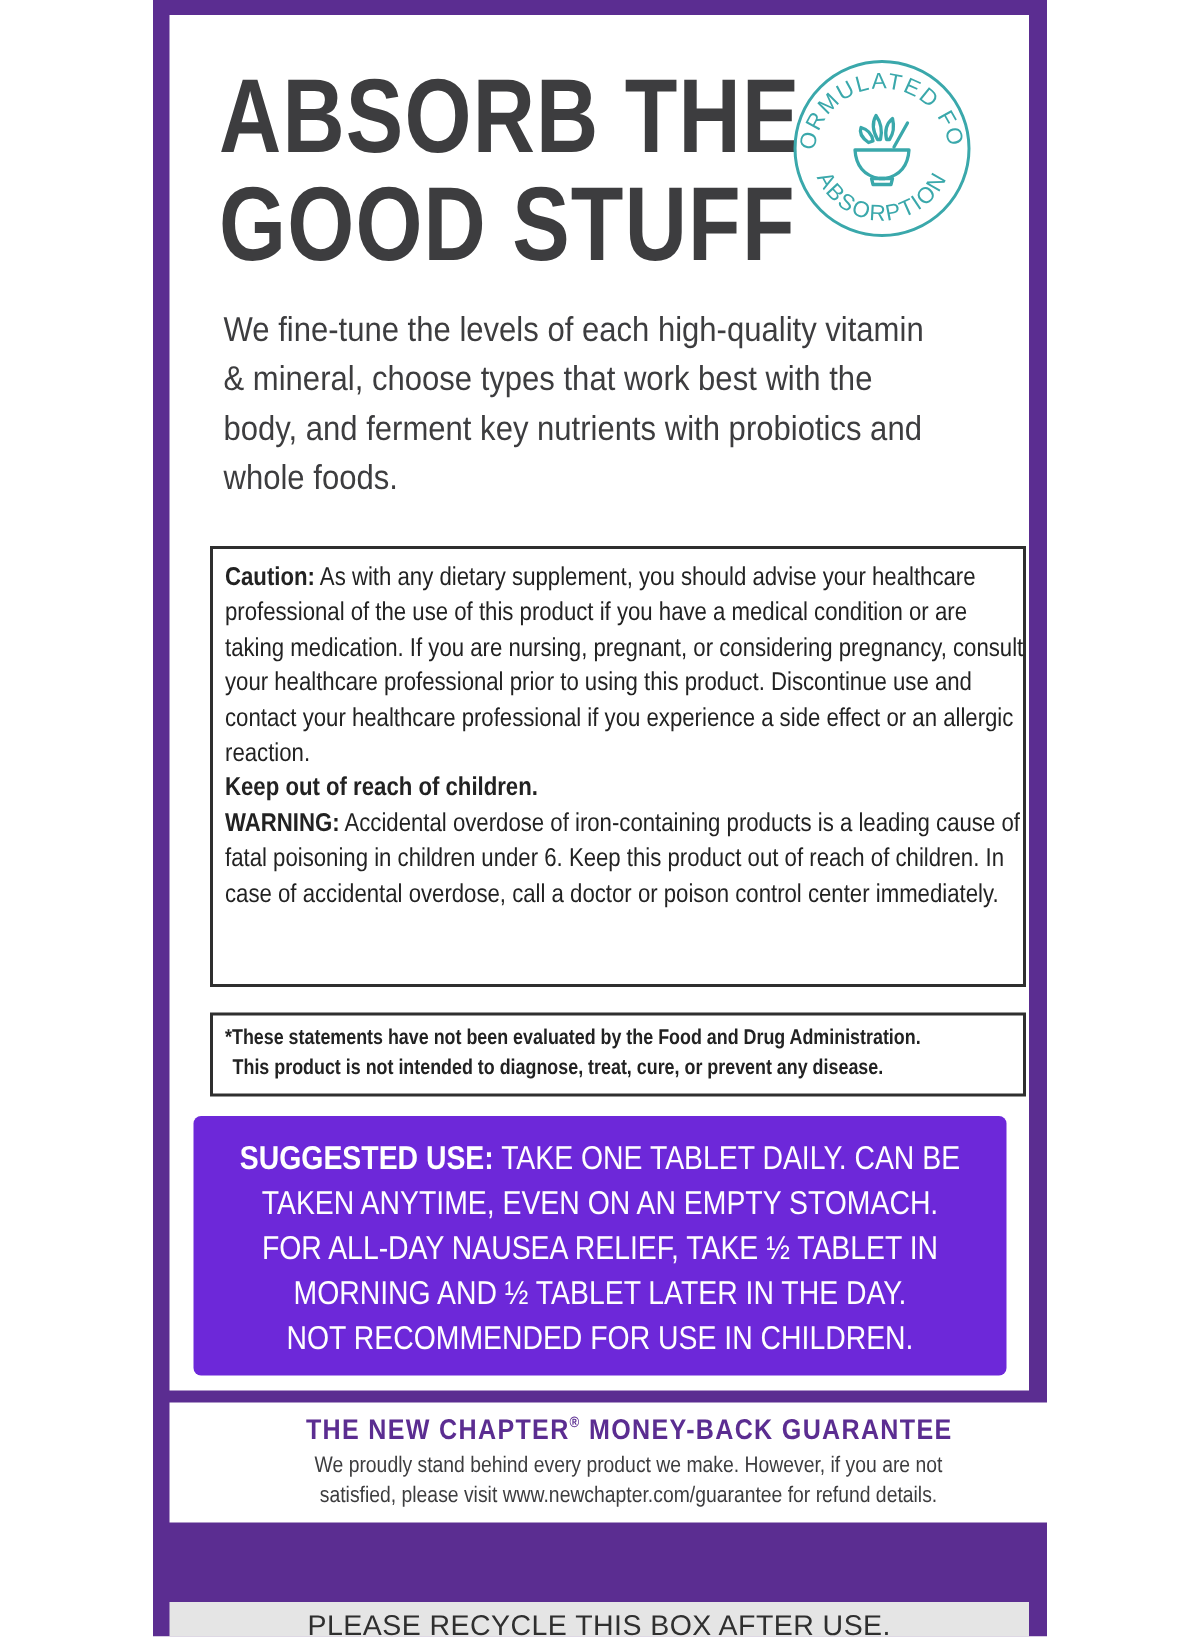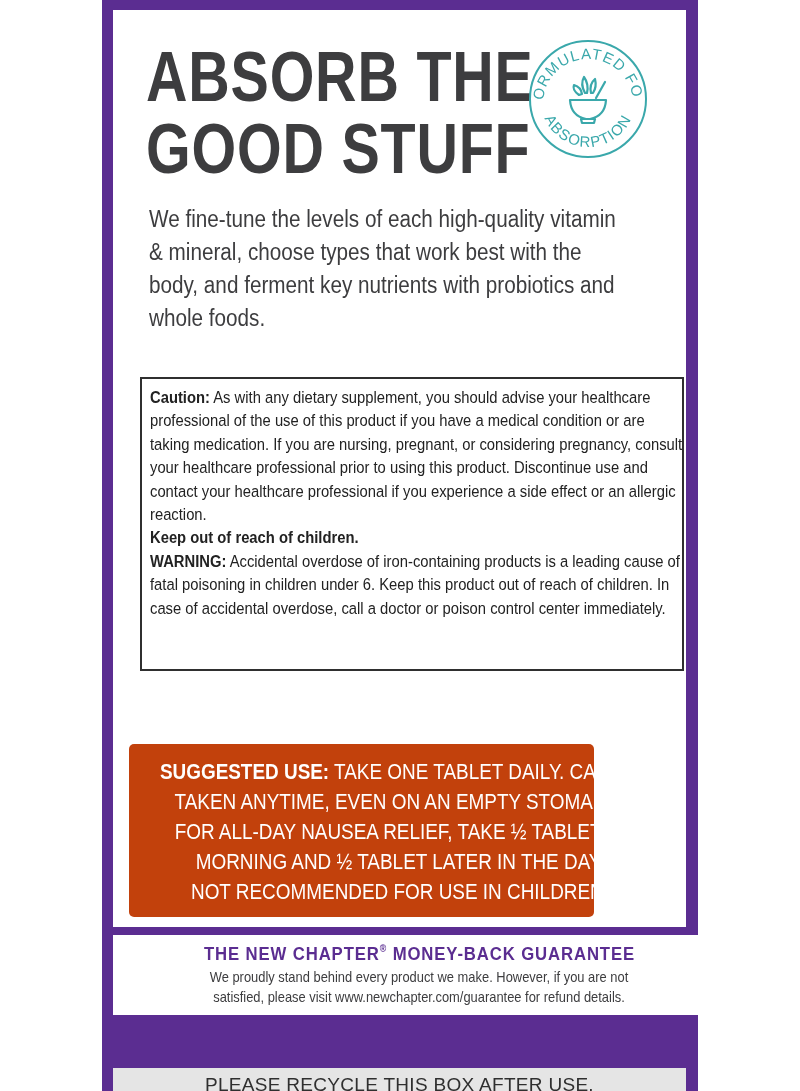--- a/index.html
+++ b/index.html
@@ -22,33 +22,33 @@
   .headline div { height: 72px; }
   .badge { position: absolute; left: 414px; top: 28px; width: 122px; height: 122px; }
   .intro {
     position: absolute; left: 36px; top: 193px; width: 480px; margin: 0;
     font-size: 23px; line-height: 33px; color: #3d3d3f;
     transform: scaleX(0.9); transform-origin: left top; width: 520px;
   }
   .caution-box {
     position: absolute; left: 27px; top: 354px; width: 544px; height: 294px;
     border: 2px solid #2f2f2f; box-sizing: border-box; padding: 7px 8px;
-    font-size: 17.2px; line-height: 23.4px; color: #222; margin-top: 13px;
+    font-size: 17.2px; line-height: 23.4px; color: #222;
   }
   .caution-box .inner { transform: scaleX(0.86); transform-origin: left top; width: 620px; }
   .caution-box b { font-weight: bold; }
   .fda-box {
     position: absolute; left: 27px; top: 665px; width: 544px; height: 56px;
     border: 2px solid #2f2f2f; box-sizing: border-box; padding: 5px 8px;
     font-size: 14.2px; line-height: 20px; color: #222; font-weight: bold;
   }
   .fda-box .inner { transform: scaleX(0.84); transform-origin: left top; width: 640px; }
   .use-box {
-    position: absolute; left: 16px; top: 734px; width: 465px; height: 173px;
-    background: #c2410c; border-radius: 5px; box-sizing: border-box;
+    position: absolute; left: 16px; top: 734px; width: 542px; height: 173px;
+    background: #6d28d9; border-radius: 5px; box-sizing: border-box;
     padding-top: 13px; color: #ffffff; text-align: center;
     font-size: 22px; line-height: 30px;
   }
   .use-box .inner { transform: scaleX(0.86); transform-origin: center top; width: 640px; margin-left: -49px; }
   .use-box b { font-weight: bold; }
   .guarantee {
     position: absolute; left: 11px; top: 935px; width: 573px; height: 80px;
     background: #ffffff; text-align: center; padding-left: 20px;
   }
   .guarantee .title {
@@ -103,20 +103,26 @@
     <div class="intro">We fine-tune the levels of each high-quality vitamin &amp; mineral, choose types that work best with the body, and ferment key nutrients with probiotics and whole foods.</div>
 
     <div class="caution-box">
       <div class="inner">
         <b>Caution:</b><span> As with any dietary supplement, you should advise your healthcare professional of the use of this product if you have a medical condition or are taking medication. If you are nursing, pregnant, or considering pregnancy, consult your healthcare professional prior to using this product. Discontinue use and contact your healthcare professional if you experience a side effect or an allergic reaction.</span><br>
         <b>Keep out of reach of children.</b><br>
         <b>WARNING:</b><span> Accidental overdose of iron-containing products is a leading cause of fatal poisoning in children under 6. Keep this product out of reach of children. In case of accidental overdose, call a doctor or poison control center immediately.</span>
       </div>
     </div>
 
+    <div class="fda-box">
+      <div class="inner">
+        <div>*These statements have not been evaluated by the Food and Drug Administration.</div>
+        <div style="padding-left:6px;">This product is not intended to diagnose, treat, cure, or prevent any disease.</div>
+      </div>
+    </div>
 
     <div class="use-box">
       <div class="inner">
         <div><b>SUGGESTED USE:</b><span> TAKE ONE TABLET DAILY. CAN BE</span></div>
         <div>TAKEN ANYTIME, EVEN ON AN EMPTY STOMACH.</div>
         <div>FOR ALL-DAY NAUSEA RELIEF, TAKE ½ TABLET IN</div>
         <div>MORNING AND ½ TABLET LATER IN THE DAY.</div>
         <div>NOT RECOMMENDED FOR USE IN CHILDREN.</div>
       </div>
     </div>

